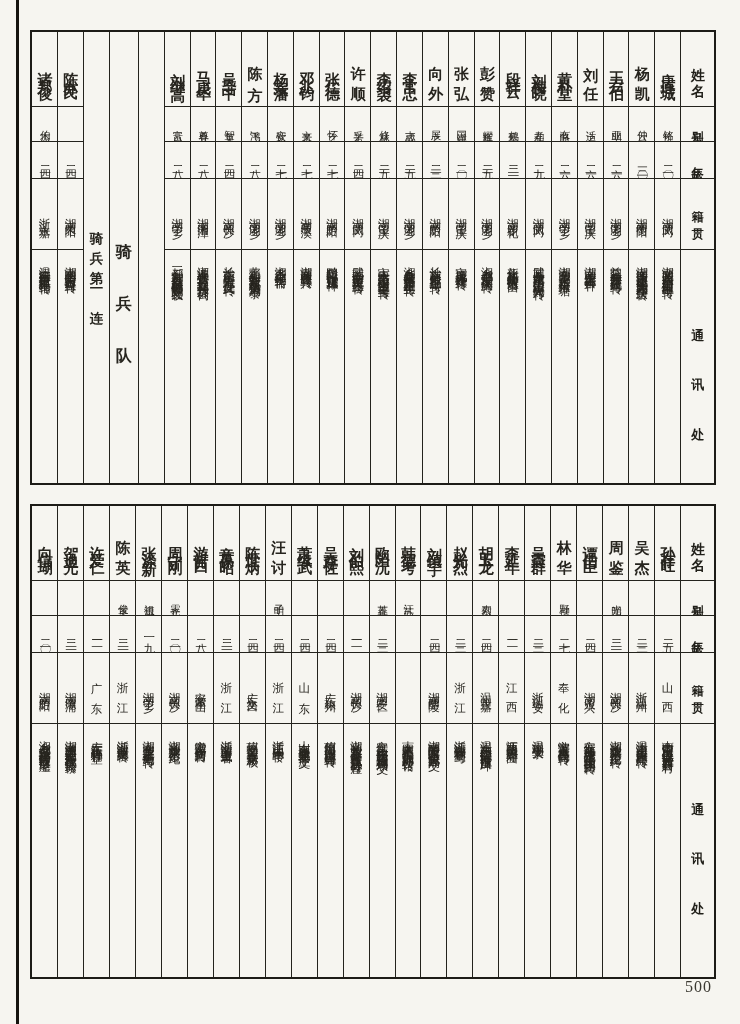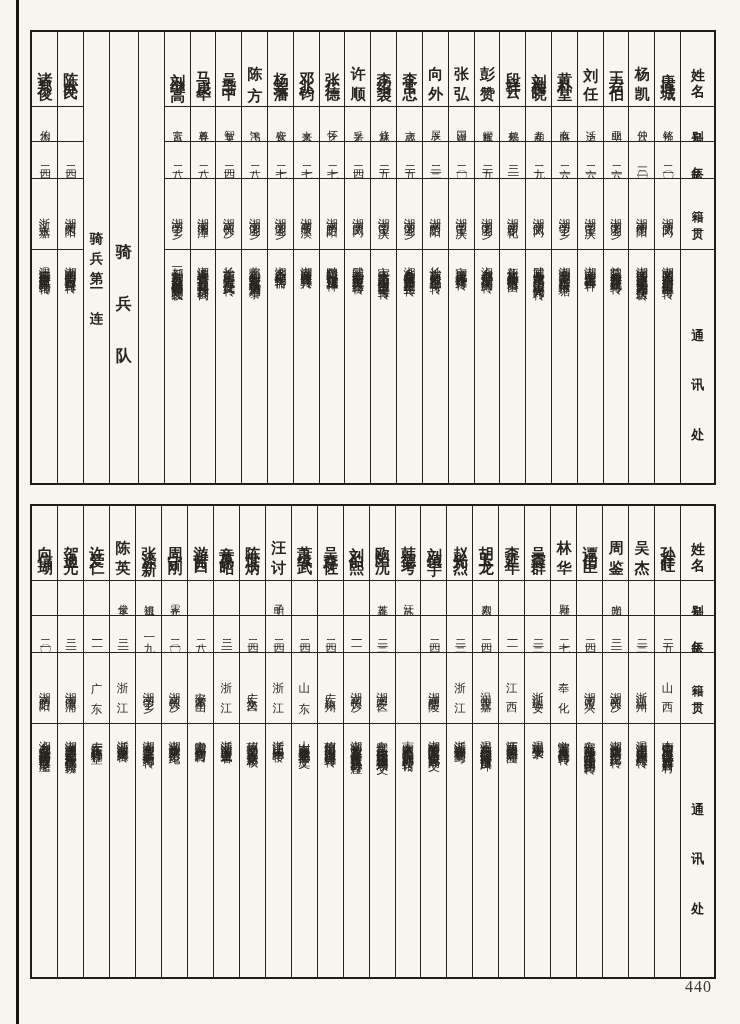--- a/index.html
+++ b/index.html
@@ -916,14 +916,14 @@
           <span>二〇</span>
         </div>
         <div class="cell c-native">
           <span style="letter-spacing: 3px; padding-top: 1.5px;">湖南黔阳</span>
         </div>
         <div class="cell c-address">
           <span>湘乡七都城江桥邮局转双江口老屋</span>
         </div>
       </div>
     </div>
-  <div class="page-number">440</div>
+  <div class="page-number">500</div>
 </div>
 
 </body></html>

